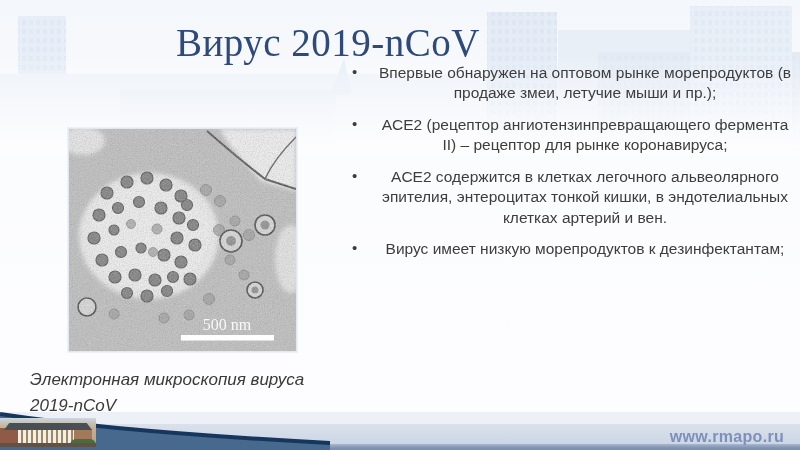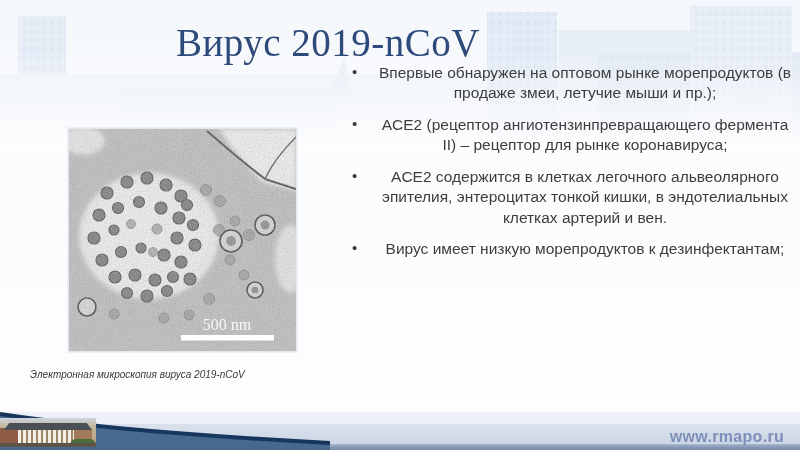--- a/index.html
+++ b/index.html
@@ -26,21 +26,21 @@
   }
   .bullets li{position:relative;padding-left:32px;margin-bottom:11px;text-align:center;}
   .bullets li::before{content:"\2022";position:absolute;left:6px;top:-1px;font-size:15px;}
   .micrograph{
     position:absolute;left:68px;top:128px;
     border:1px solid #e2e7f0;
     box-shadow:0 0 0 1px rgba(210,220,235,.35);
   }
   .fig-caption{
     position:absolute;left:30px;top:367px;width:280px;
-    font-style:italic;font-size:10px;line-height:1.55;
+    font-style:italic;font-size:17px;line-height:1.55;
   }
   .band-light{position:absolute;left:0;top:412px;width:800px;height:12px;background:#edf1f7;}
   .band-mid{position:absolute;left:0;top:424px;width:800px;height:20px;
     background:linear-gradient(180deg,#dae1ec 0%,#ccd6e5 100%);}
   .band-dark{position:absolute;left:0;top:444px;width:800px;height:6px;
     background:linear-gradient(180deg,#a9b6cd 0%,#7d90b0 70%);}
   .swoosh{position:absolute;left:0;bottom:0;}
   .campus-photo{
     position:absolute;left:0;top:418px;width:96px;height:29px;
     background:linear-gradient(180deg,#cdd6e0 0%,#c2b49b 30%,#b99d7d 100%);

